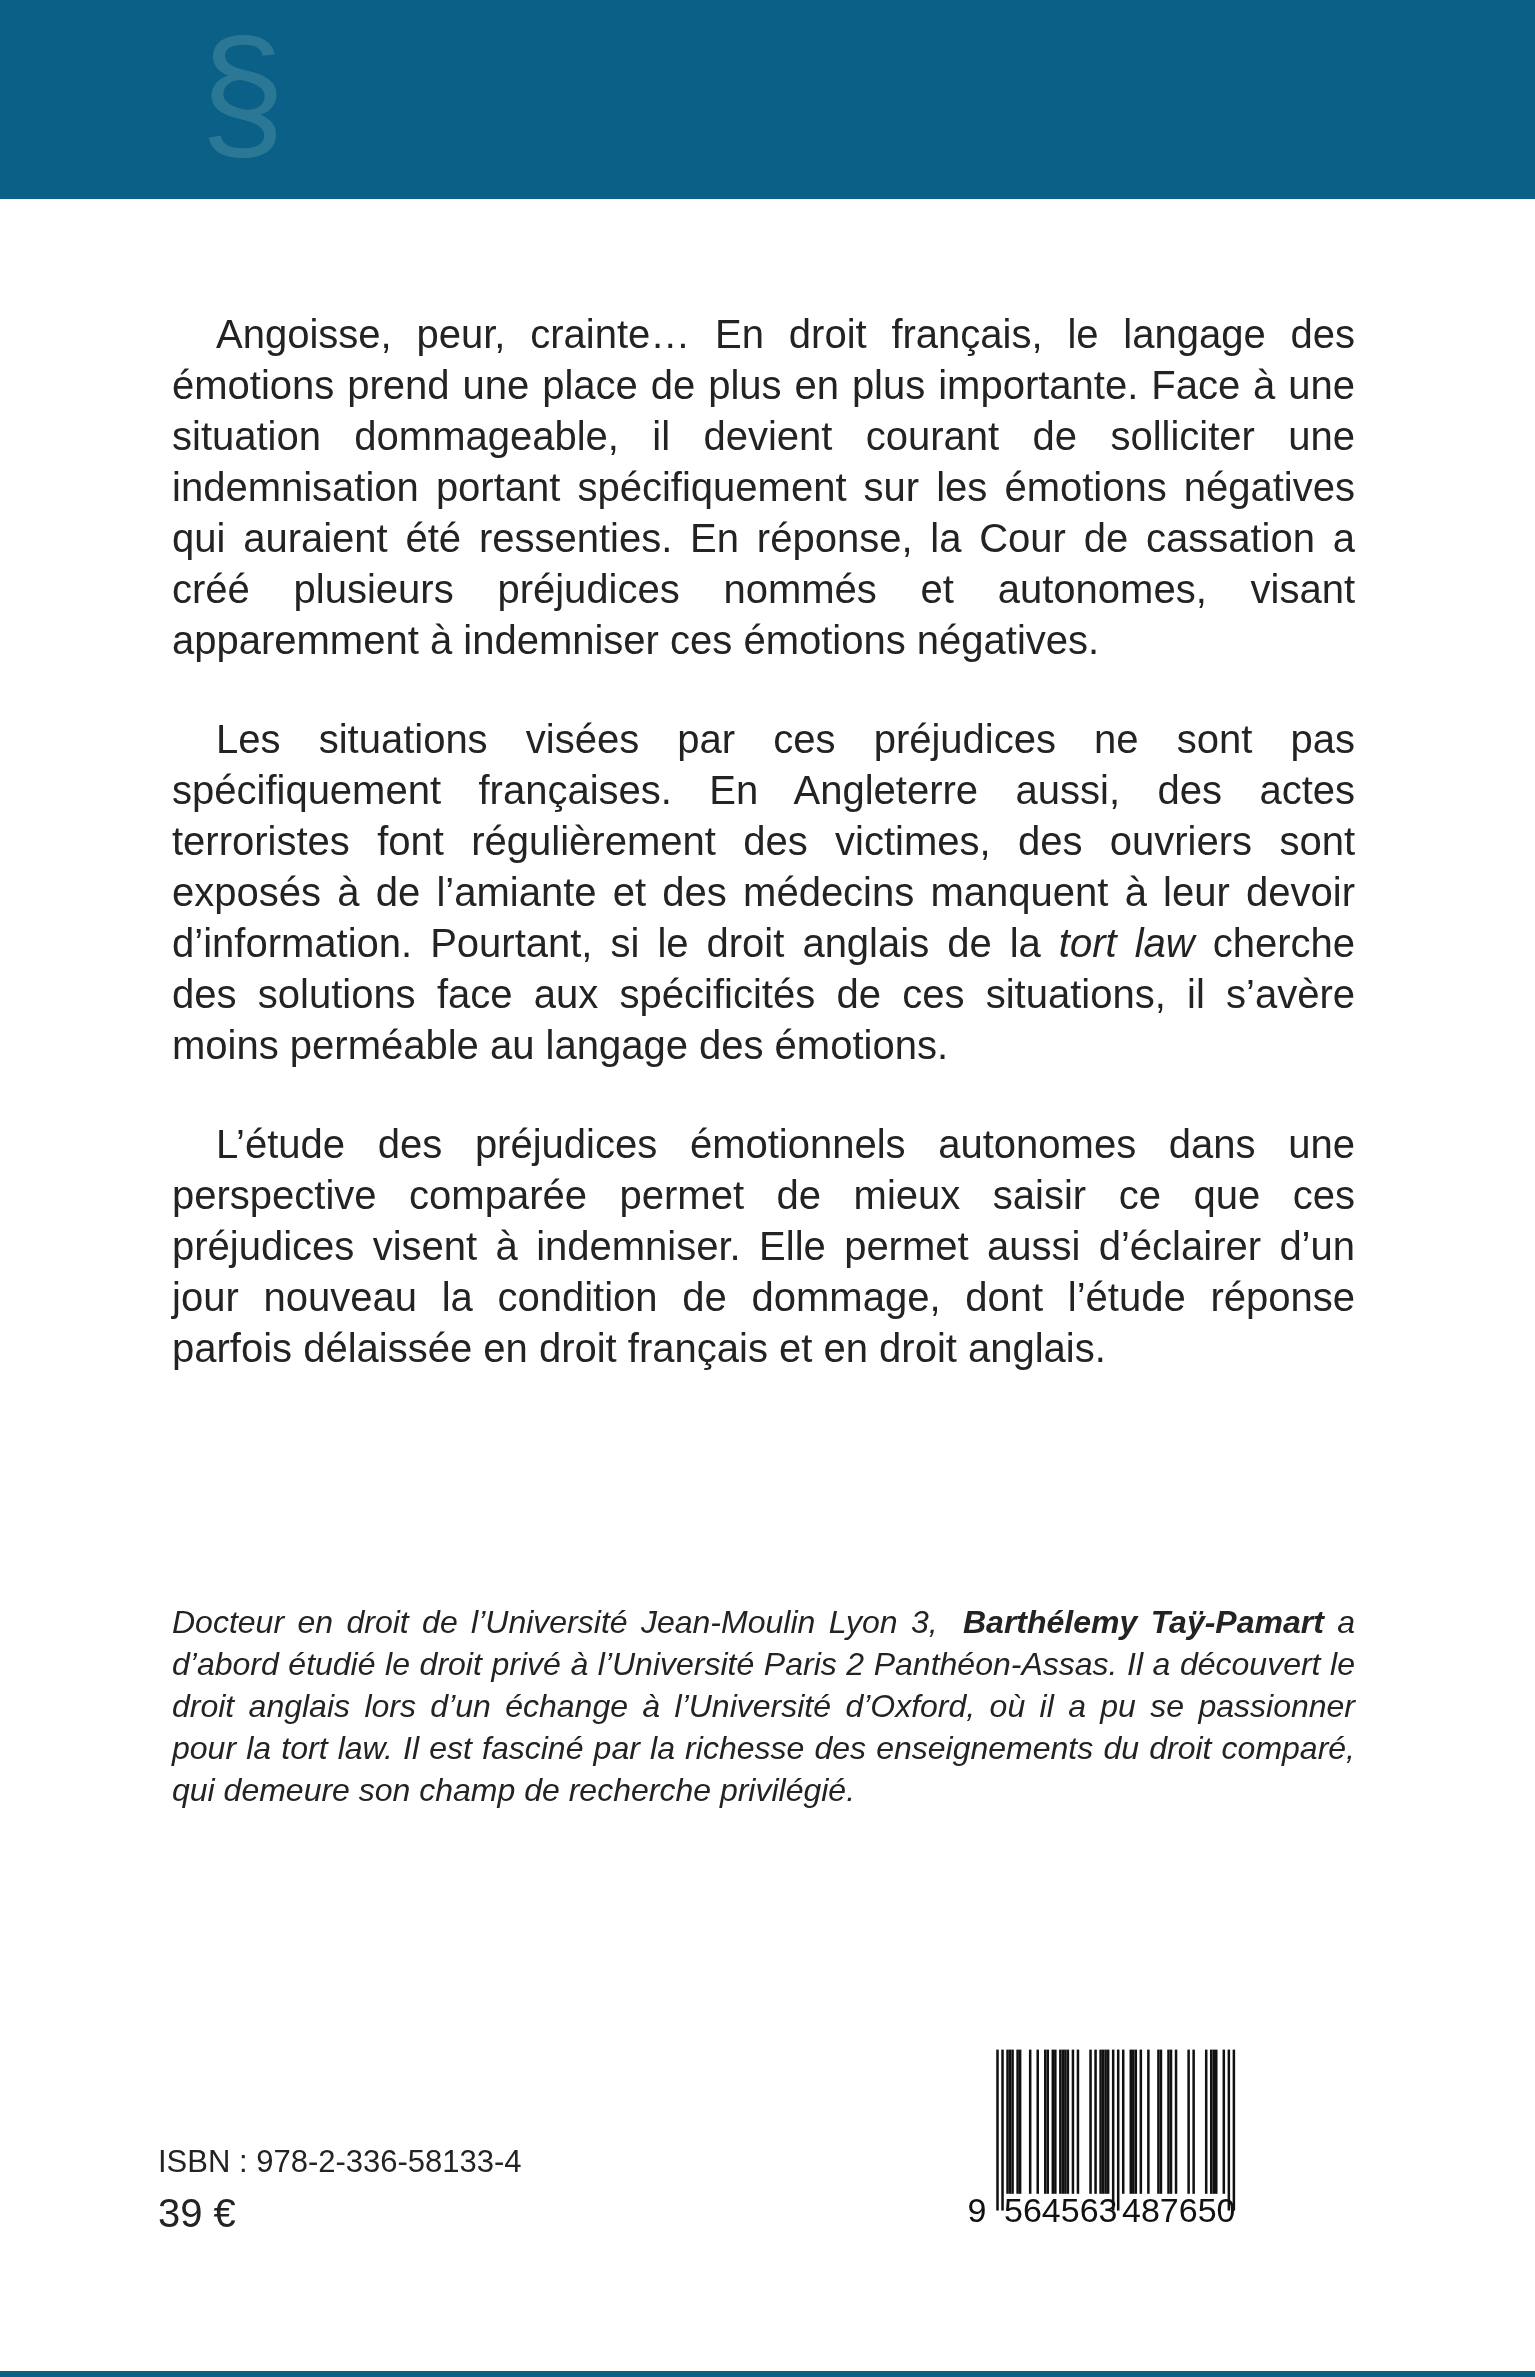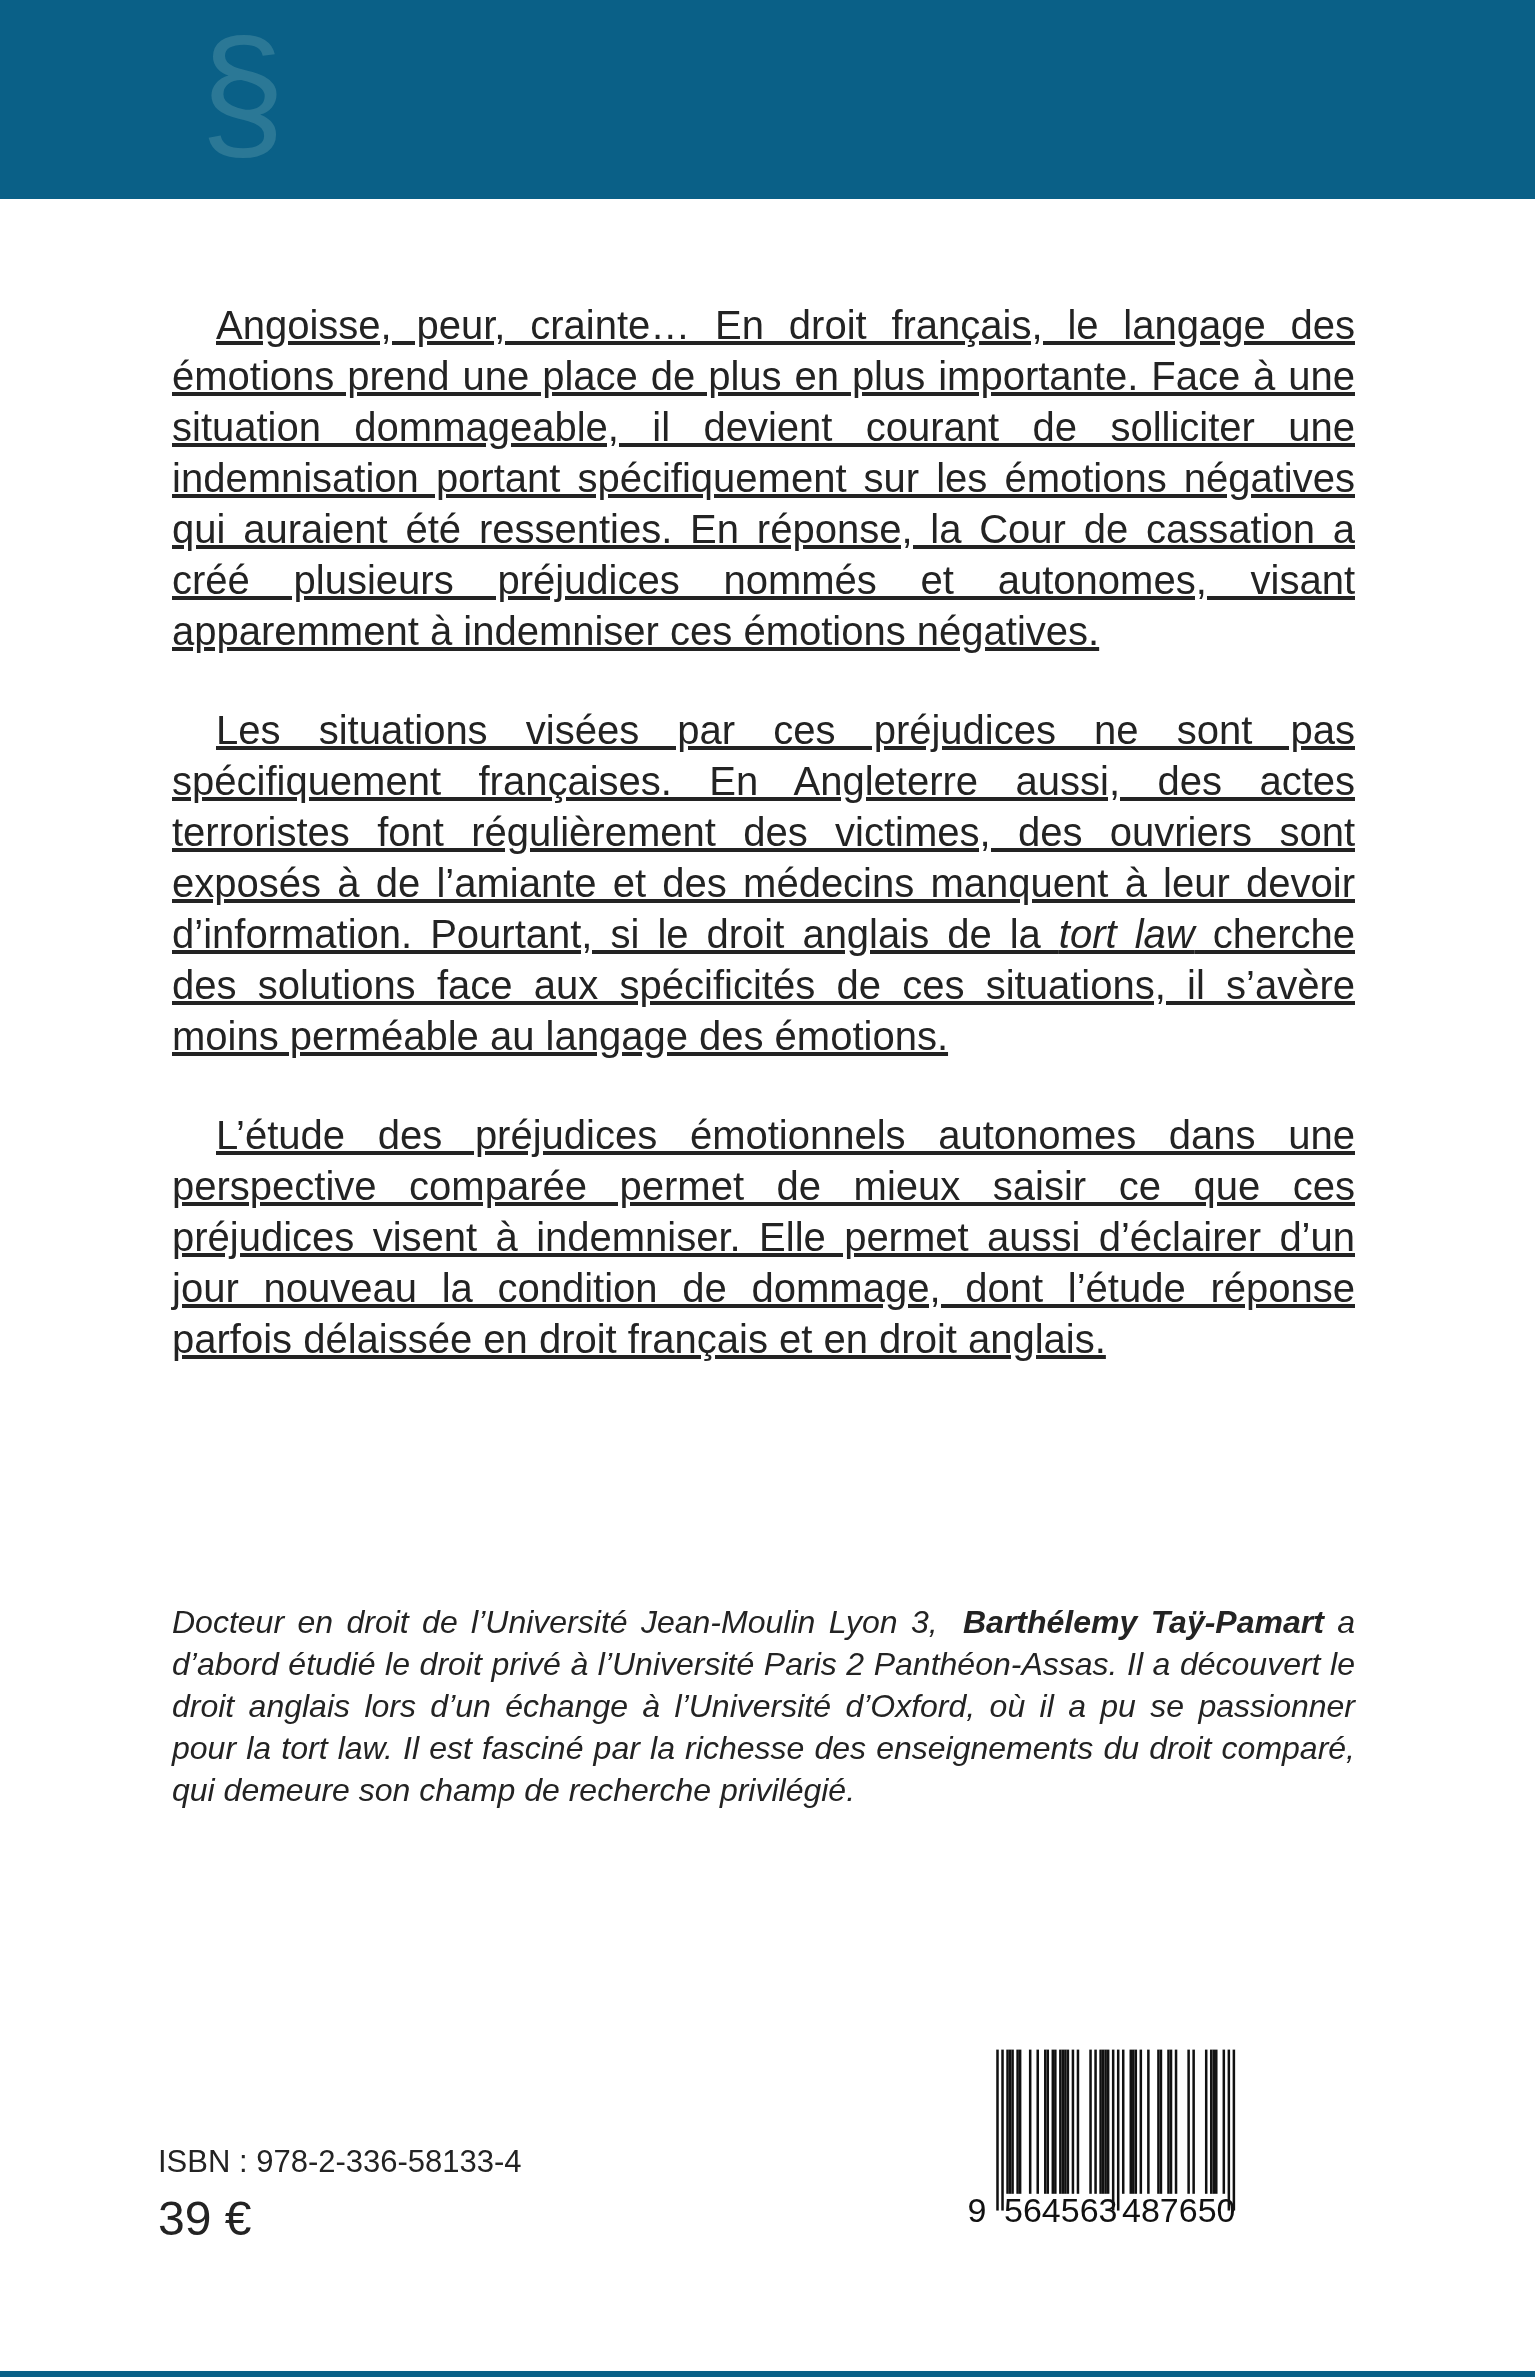--- a/index.html
+++ b/index.html
@@ -30,23 +30,22 @@
     position: absolute;
     left: 430px; top: 81px;
     font-size: 49px;
     font-weight: 300;
     letter-spacing: 0.8px;
     color: #f7fbfd;
     white-space: nowrap;
   }
   .blurb {
     position: absolute;
-    left: 172px; top: 300px;
+    left: 172px; top: 309px;
     width: 1183px;
-    text-decoration: underline;
   }
   .blurb p {
     margin: 0 0 48px 0;
     font-size: 40px;
     font-weight: 300;
     line-height: 51px;
     text-align: justify;
     text-indent: 44px;
     color: #232323;
   }
@@ -67,21 +66,21 @@
     position: absolute;
     left: 158px; top: 2144px;
     font-size: 31px;
     font-weight: 300;
     color: #232323;
     white-space: nowrap;
   }
   .price-text {
     position: absolute;
     left: 158px; top: 2191px;
-    font-size: 48px;
+    font-size: 40px;
     font-weight: 300;
     color: #232323;
     white-space: nowrap;
   }
   .barcode {
     position: absolute;
     left: 956px; top: 2047px;
     width: 285px; height: 193px;
     background: #ffffff;
   }

